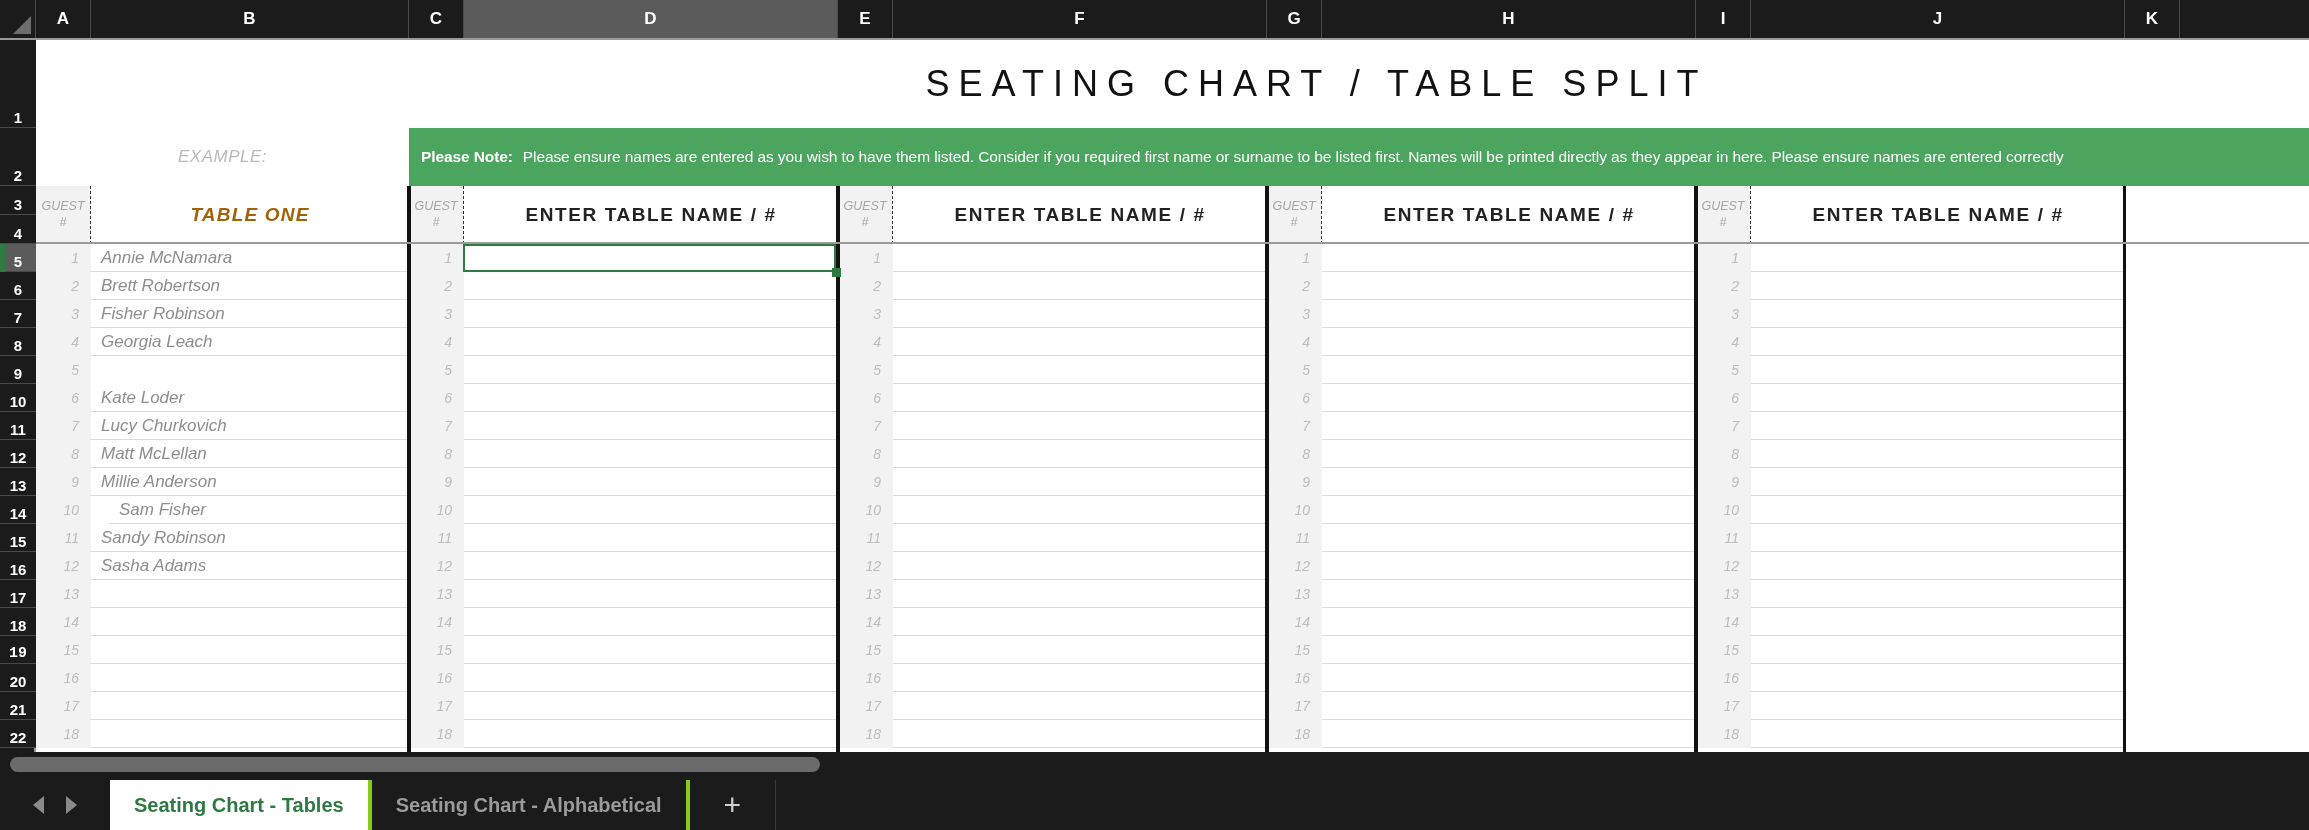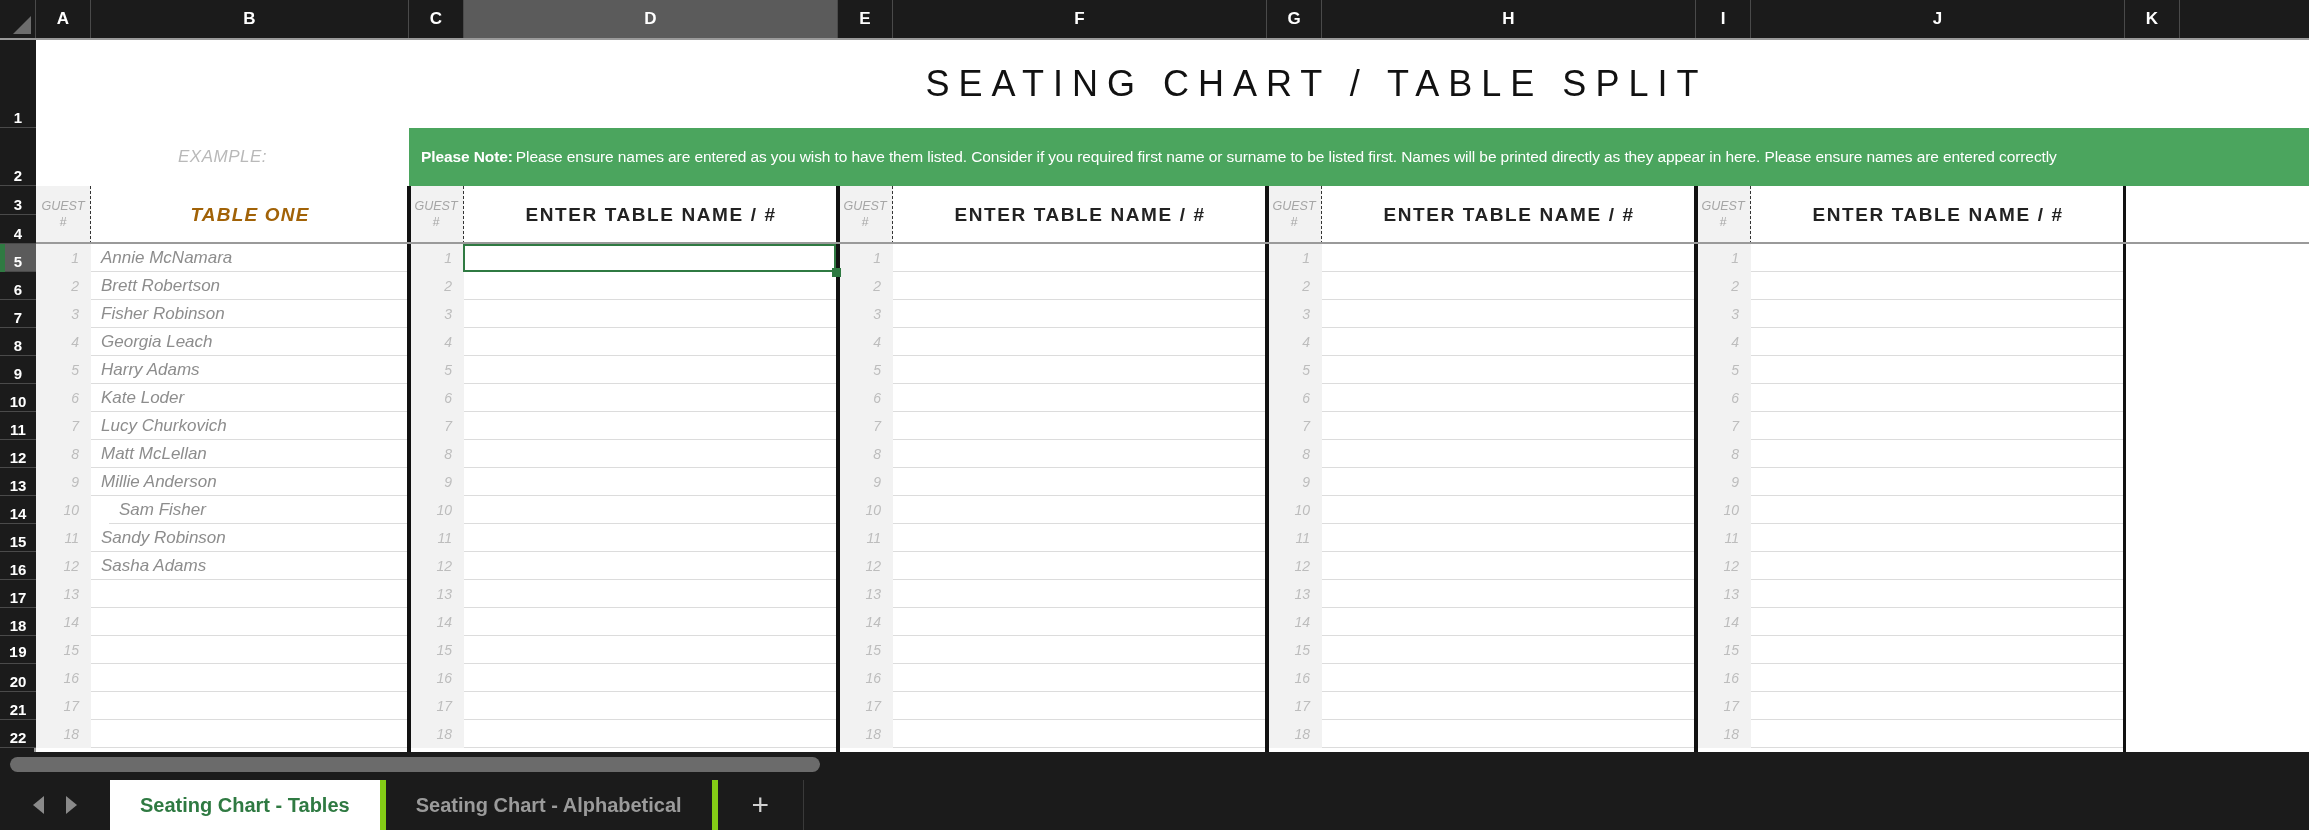--- a/index.html
+++ b/index.html
@@ -83,21 +83,21 @@
     letter-spacing: .5px;
   }
 
   
   .note-bar {
     display: flex; align-items: center;
     color: #ffffff; font-size: 15.5px;
     padding-left: 12px; white-space: nowrap; overflow: hidden;
     letter-spacing: -0.1px;
   }
-  .note-bar b { font-weight: 700; margin-right: 3px; }
+  .note-bar b { font-weight: 700; margin-right: 10px; }
 
   
   .guest-hdr {
     background: #f2f2f2;
     display: flex; flex-direction: column;
     align-items: center; justify-content: center;
     font-size: 12.5px; font-style: italic; color: #a6a6a6;
     line-height: 1.25;
     border-right: 1px dashed #333;
   }
@@ -166,23 +166,23 @@
     border-right: 1px solid #1b1b1b;
   }
   .arrow-l, .arrow-r {
     width: 0; height: 0; cursor: pointer;
   }
   .arrow-l { border-top: 9px solid transparent; border-bottom: 9px solid transparent; border-right: 11px solid #8a8a8a; }
   .arrow-r { border-top: 9px solid transparent; border-bottom: 9px solid transparent; border-left: 11px solid #8a8a8a; }
 
   .tab {
     display: flex; align-items: center; justify-content: center;
-    padding: 0 30px; font-size: 20px; font-weight: 700;
+    padding: 0 24px; font-size: 20px; font-weight: 700;
     color: #9b9b9b; background: #1b1b1b;
-    border-right: 6px solid #84cc16;
+    border-right: 4px solid #84cc16;
     white-space: nowrap;
   }
   .tab.active { background: #ffffff; color: #2f7a42; }
   .tab-add {
     display: flex; align-items: center; justify-content: center;
     width: 86px; color: #d0d0d0; font-size: 30px; font-weight: 400;
     background: #1b1b1b; border-right: 1px solid #3a3a3a;
   }
 </style>
 </head>
@@ -315,21 +315,20 @@
         <div class="cell table-hdr example" style="left: 55px; top: 146px; width: 318px; height: 58px;">TABLE ONE</div>
         <div class="cell guest-num" style="left: 0px; top: 204px; width: 55px; height: 28px;">1</div>
         <div class="cell name-cell" style="left: 55px; top: 204px; width: 318px; height: 28px;">Annie McNamara</div>
         <div class="cell guest-num" style="left: 0px; top: 232px; width: 55px; height: 28px;">2</div>
         <div class="cell name-cell" style="left: 55px; top: 232px; width: 318px; height: 28px;">Brett Robertson</div>
         <div class="cell guest-num" style="left: 0px; top: 260px; width: 55px; height: 28px;">3</div>
         <div class="cell name-cell" style="left: 55px; top: 260px; width: 318px; height: 28px;">Fisher Robinson</div>
         <div class="cell guest-num" style="left: 0px; top: 288px; width: 55px; height: 28px;">4</div>
         <div class="cell name-cell" style="left: 55px; top: 288px; width: 318px; height: 28px;">Georgia Leach</div>
         <div class="cell guest-num" style="left: 0px; top: 316px; width: 55px; height: 28px;">5</div>
-        <div class="cell name-cell" style="left: 55px; top: 316px; width: 318px; height: 28px;">Harry Adams</div>
         <div class="cell guest-num" style="left: 0px; top: 344px; width: 55px; height: 28px;">6</div>
         <div class="cell name-cell" style="left: 55px; top: 344px; width: 318px; height: 28px;">Kate Loder</div>
         <div class="cell guest-num" style="left: 0px; top: 372px; width: 55px; height: 28px;">7</div>
         <div class="cell name-cell" style="left: 55px; top: 372px; width: 318px; height: 28px;">Lucy Churkovich</div>
         <div class="cell guest-num" style="left: 0px; top: 400px; width: 55px; height: 28px;">8</div>
         <div class="cell name-cell" style="left: 55px; top: 400px; width: 318px; height: 28px;">Matt McLellan</div>
         <div class="cell guest-num" style="left: 0px; top: 428px; width: 55px; height: 28px;">9</div>
         <div class="cell name-cell" style="left: 55px; top: 428px; width: 318px; height: 28px;">Millie Anderson</div>
         <div class="cell guest-num" style="left: 0px; top: 456px; width: 55px; height: 28px;">10</div>
         <div class="cell name-cell" style="left: 73px; top: 456px; width: 318px; height: 28px;">Sam Fisher</div>

